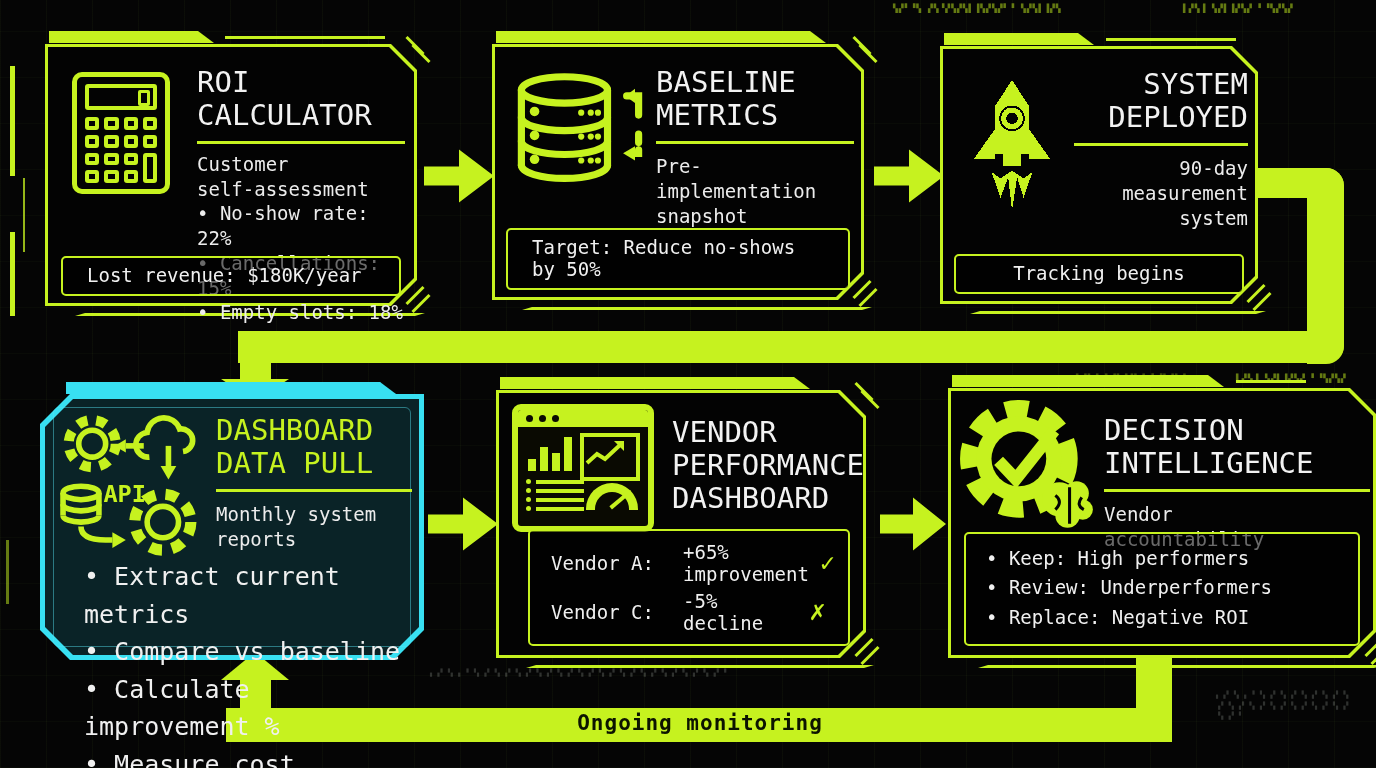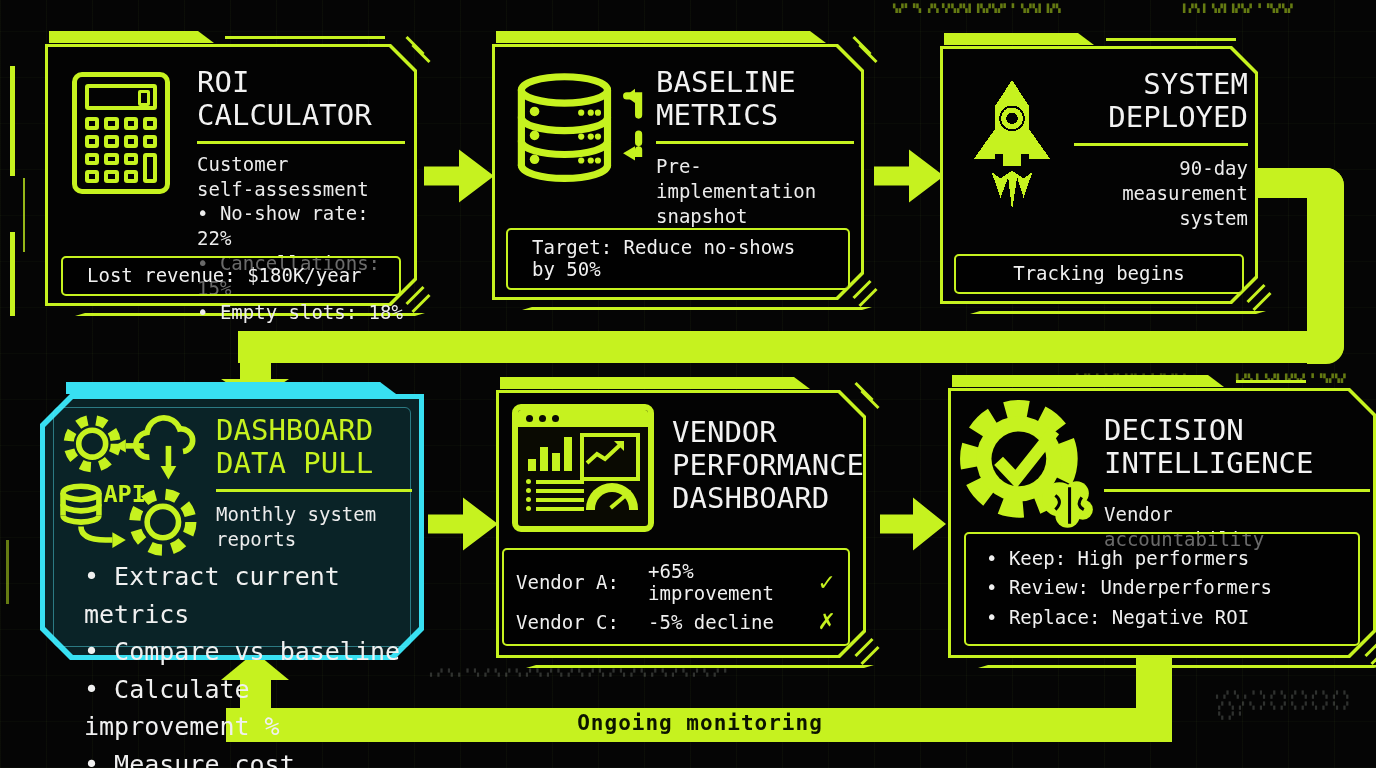--- a/index.html
+++ b/index.html
@@ -362,21 +362,21 @@
           </div>
         </div>
       </div>
       <div style="position:absolute;left:176px;top:26px;right:8px;">
         <div class="title">
           <div>VENDOR</div>
           <div>PERFORMANCE</div>
           <div>DASHBOARD</div>
         </div>
       </div>
-      <div class="listbox" style="left:6px;right:16px;bottom:12px;padding:10px 12px;">
+      <div class="listbox" style="left:32px;right:16px;bottom:12px;padding:10px 21px;">
         <div class="vrow">
           <span>Vendor A:</span>
           <span>+65% improvement</span>
           <span class="vicon">✓</span>
         </div>
         <div class="vrow" style="margin-top:5px;">
           <span>Vendor C:</span>
           <span>-5% decline</span>
           <span class="vicon">✗</span>
         </div>

